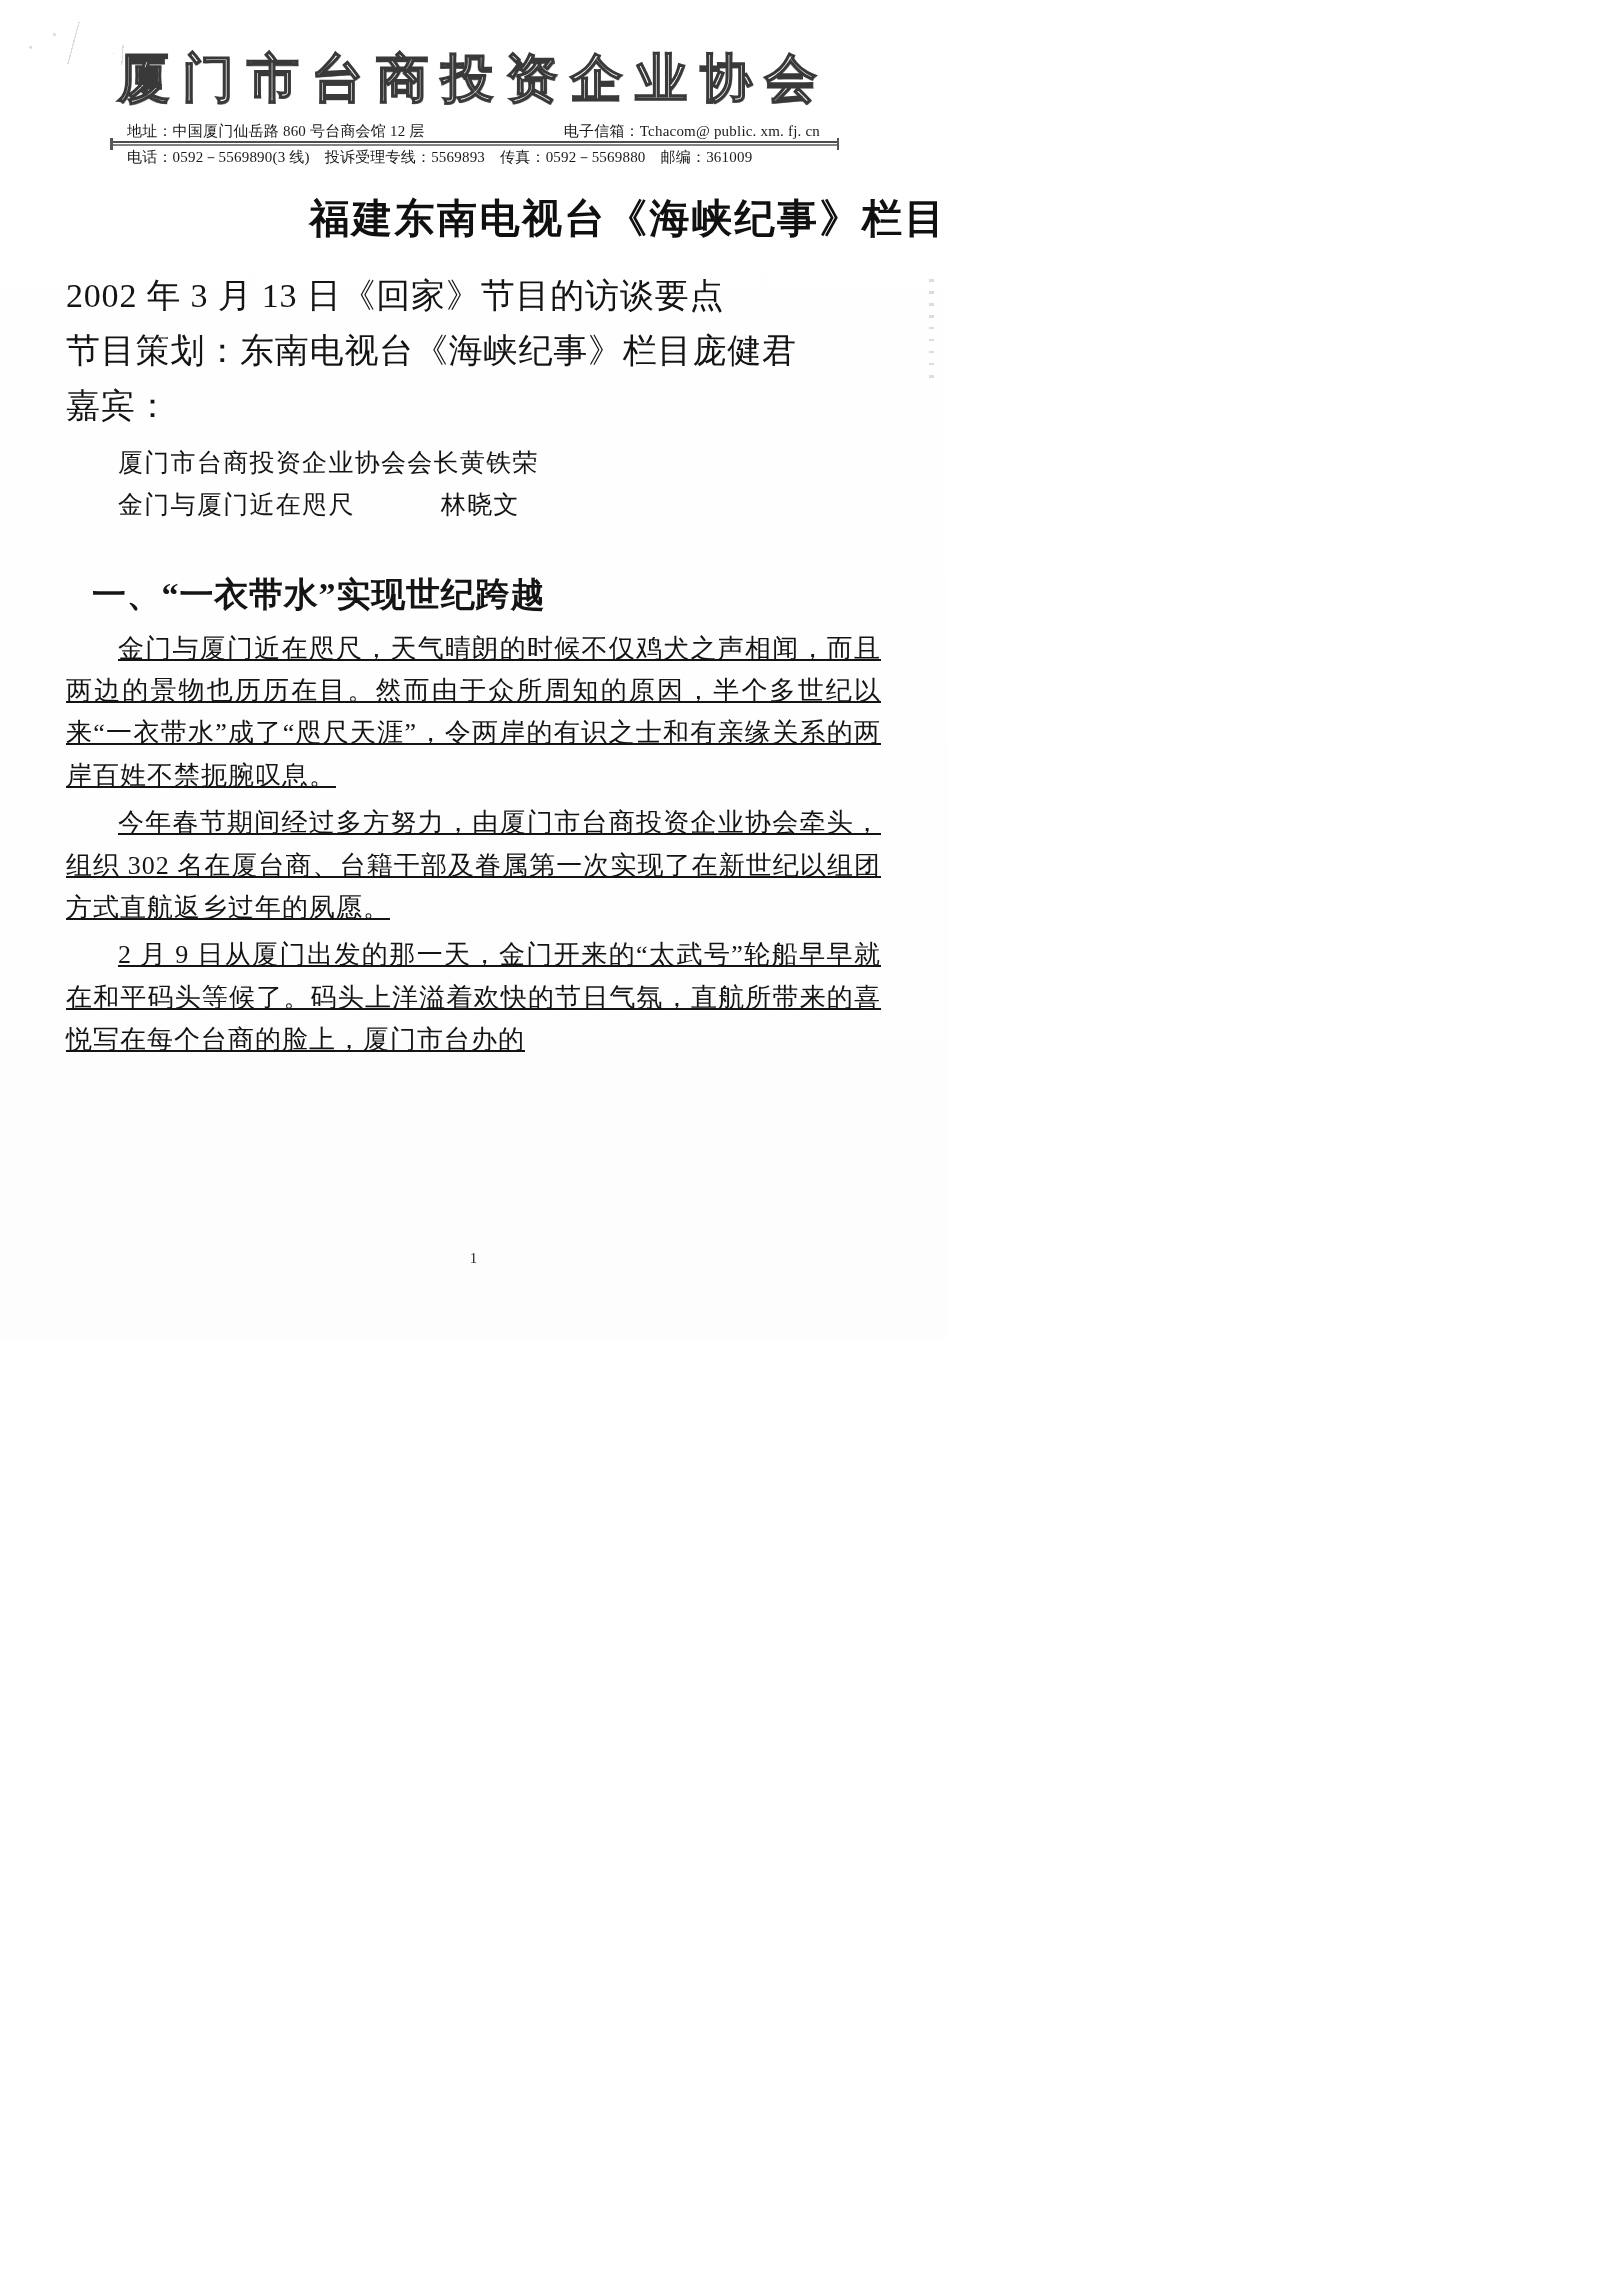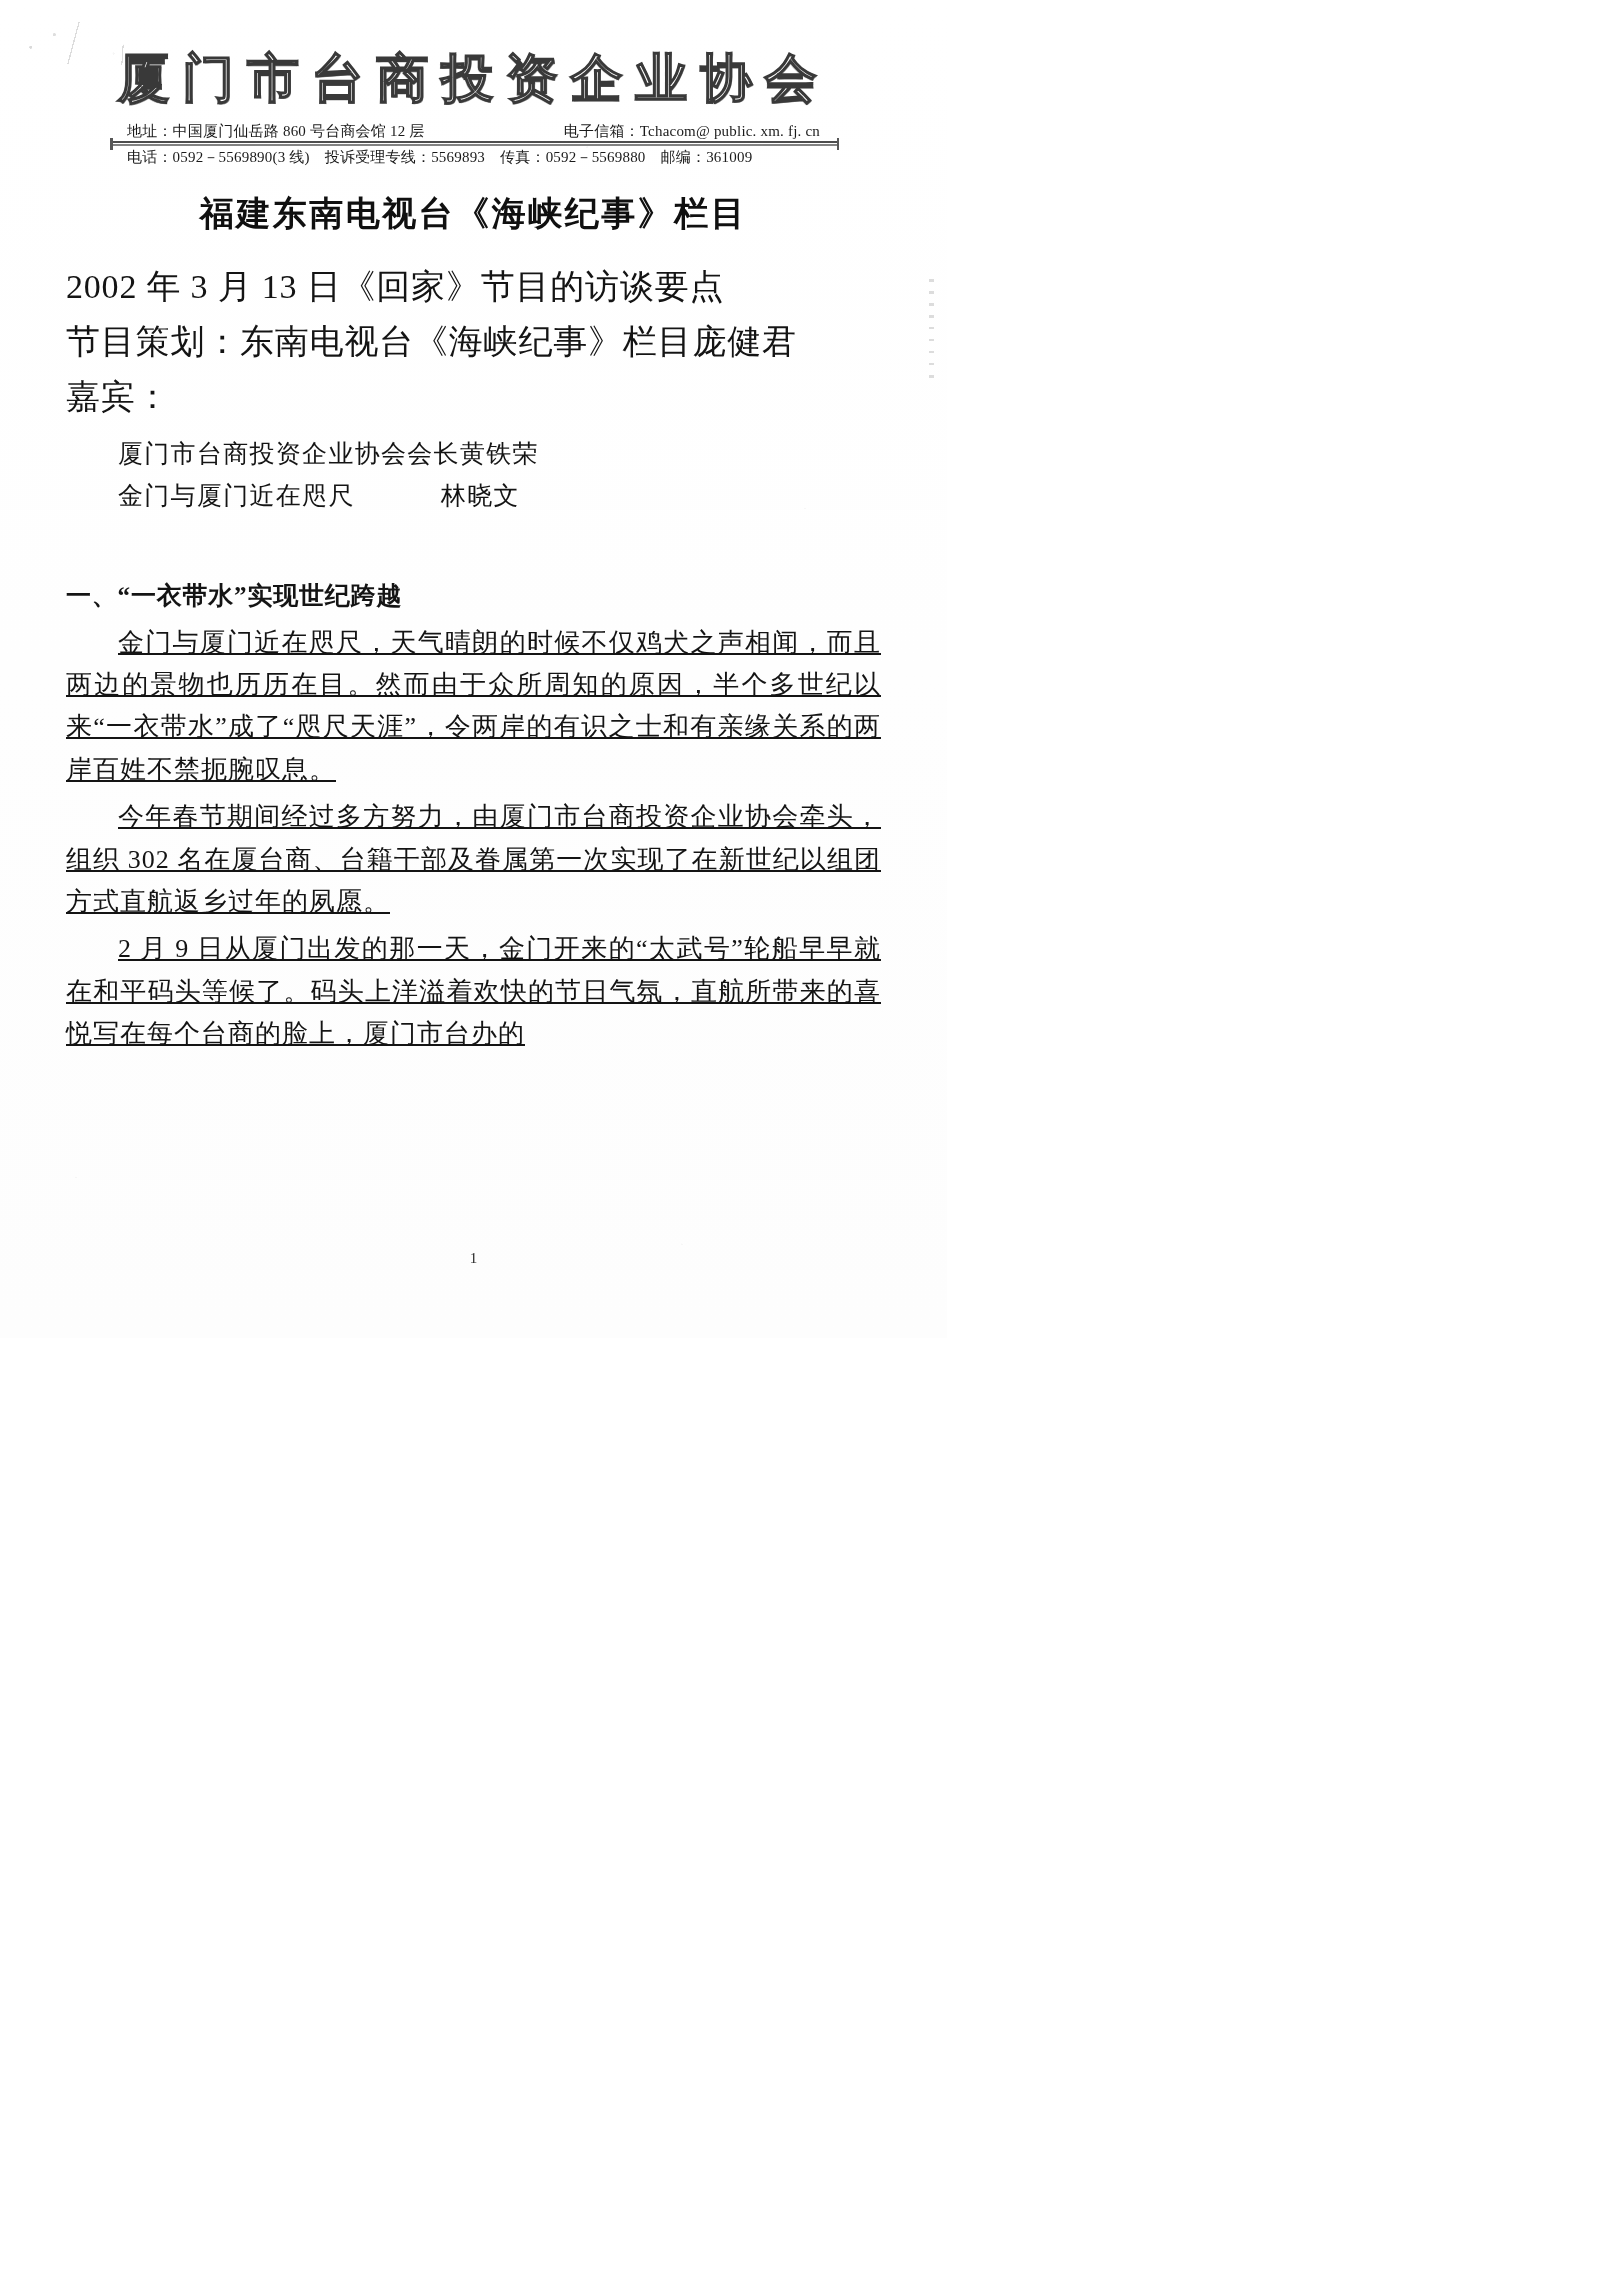--- a/index.html
+++ b/index.html
@@ -62,24 +62,24 @@
   .lh-rule .cap{
     position:absolute;top:-3.4px;width:2.5px;height:12.7px;background:#3a3a3a;
   }
   .lh-rule .cap.l{left:0;}
   .lh-rule .cap.r{right:0;}
 
   
   .doc{position:absolute;left:0;top:166px;width:947px;}
 
   .doc-title{
-    text-align:center;
+    text-align:right;
     font-family:Liberation Sans, sans-serif;
     font-weight:700;
-    font-size:34px;
+    font-size:40px;
     letter-spacing:2.5px;
     color:#101010;
     margin-top:25px;
   }
 
   .meta{
     margin:22px 0 0 0;
     padding-left:66px;
     font-size:34px;
     line-height:1.62;
@@ -92,23 +92,23 @@
     padding-left:118px;
     margin-top:8.5px;
     font-size:25px;
     line-height:1.68;
     letter-spacing:1.3px;
   }
   .guests .gline{white-space:nowrap;}
   .gap-wide{display:inline-block;width:71px;}
 
   .section-head{
-    margin-top:62px;
-    padding-left:66px;
-    font-size:25px;
+    margin-top:46px;
+    padding-left:92px;
+    font-size:34px;
     letter-spacing:0.8px;
     font-weight:600;
   }
 
   .para{
     margin-top:10px;
     padding:0 66px 0 66px;
     font-size:26px;
     line-height:1.63;
     letter-spacing:1px;

